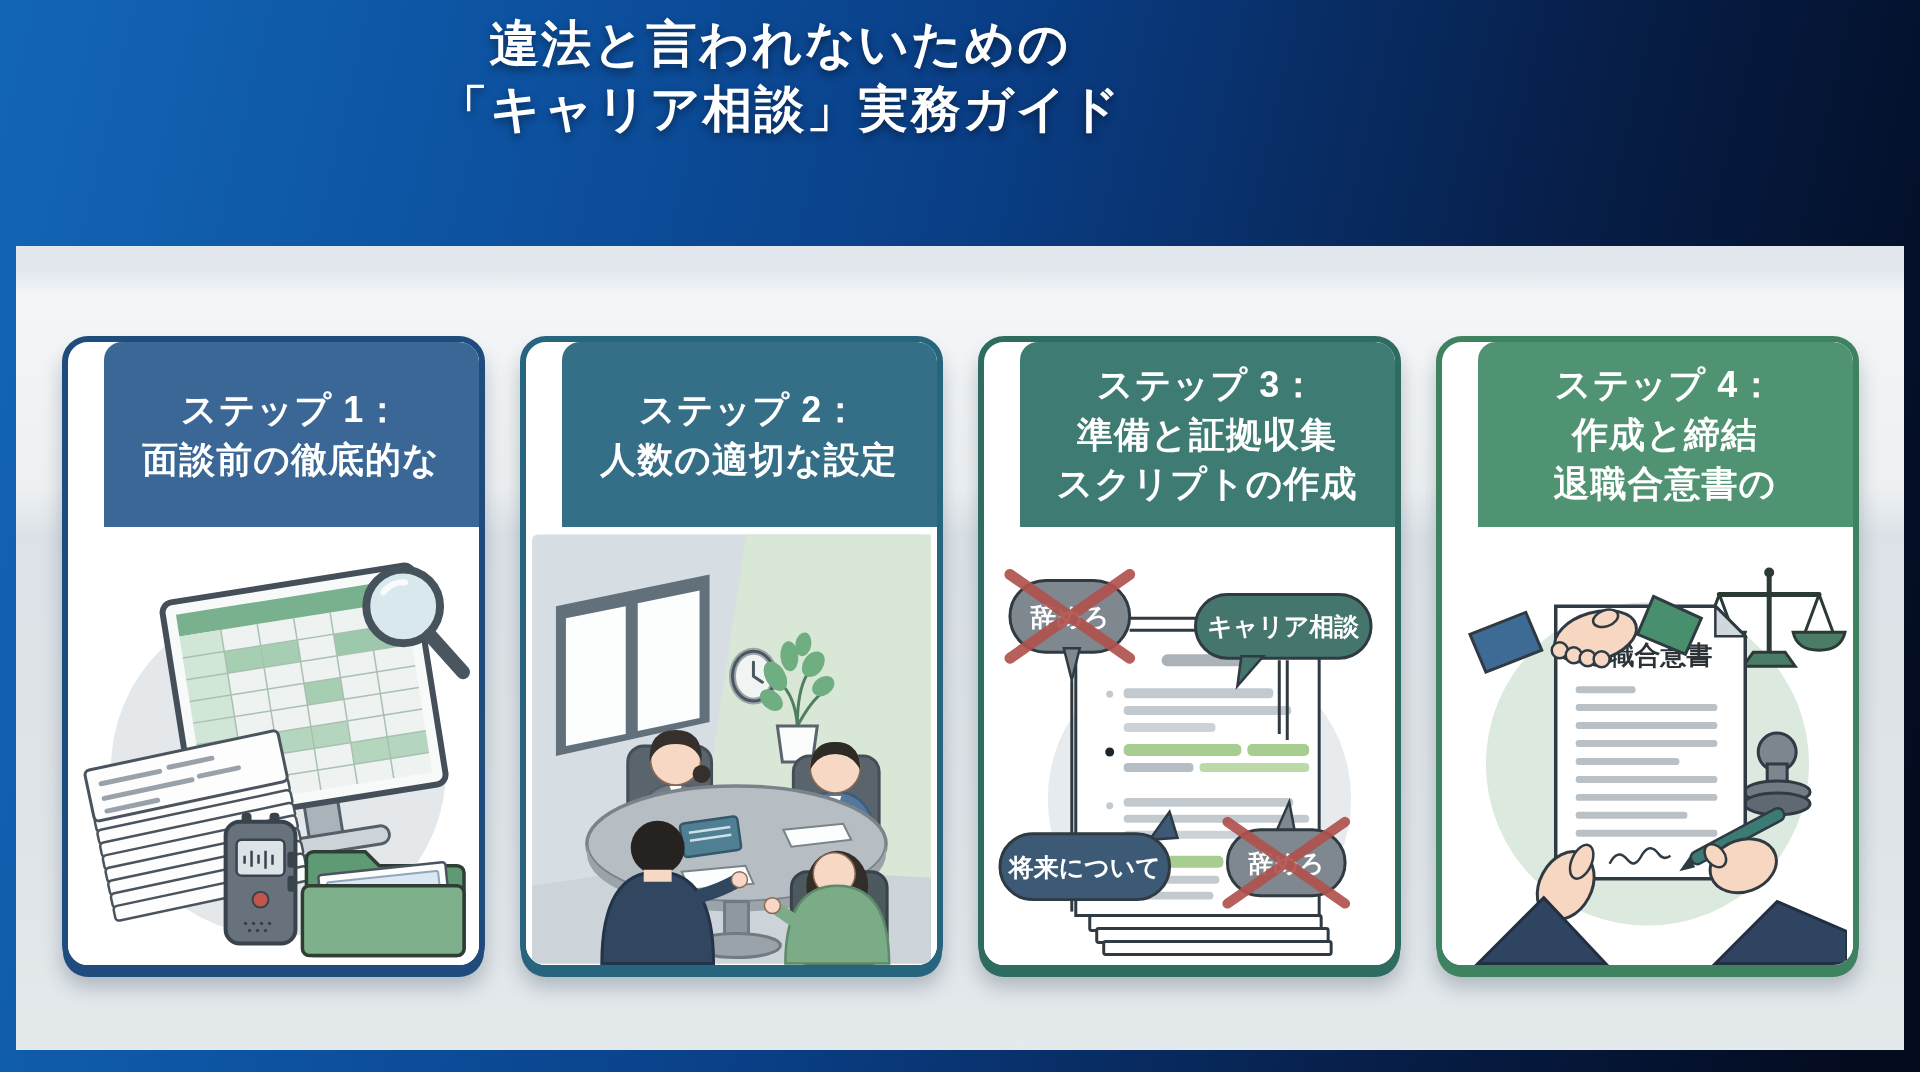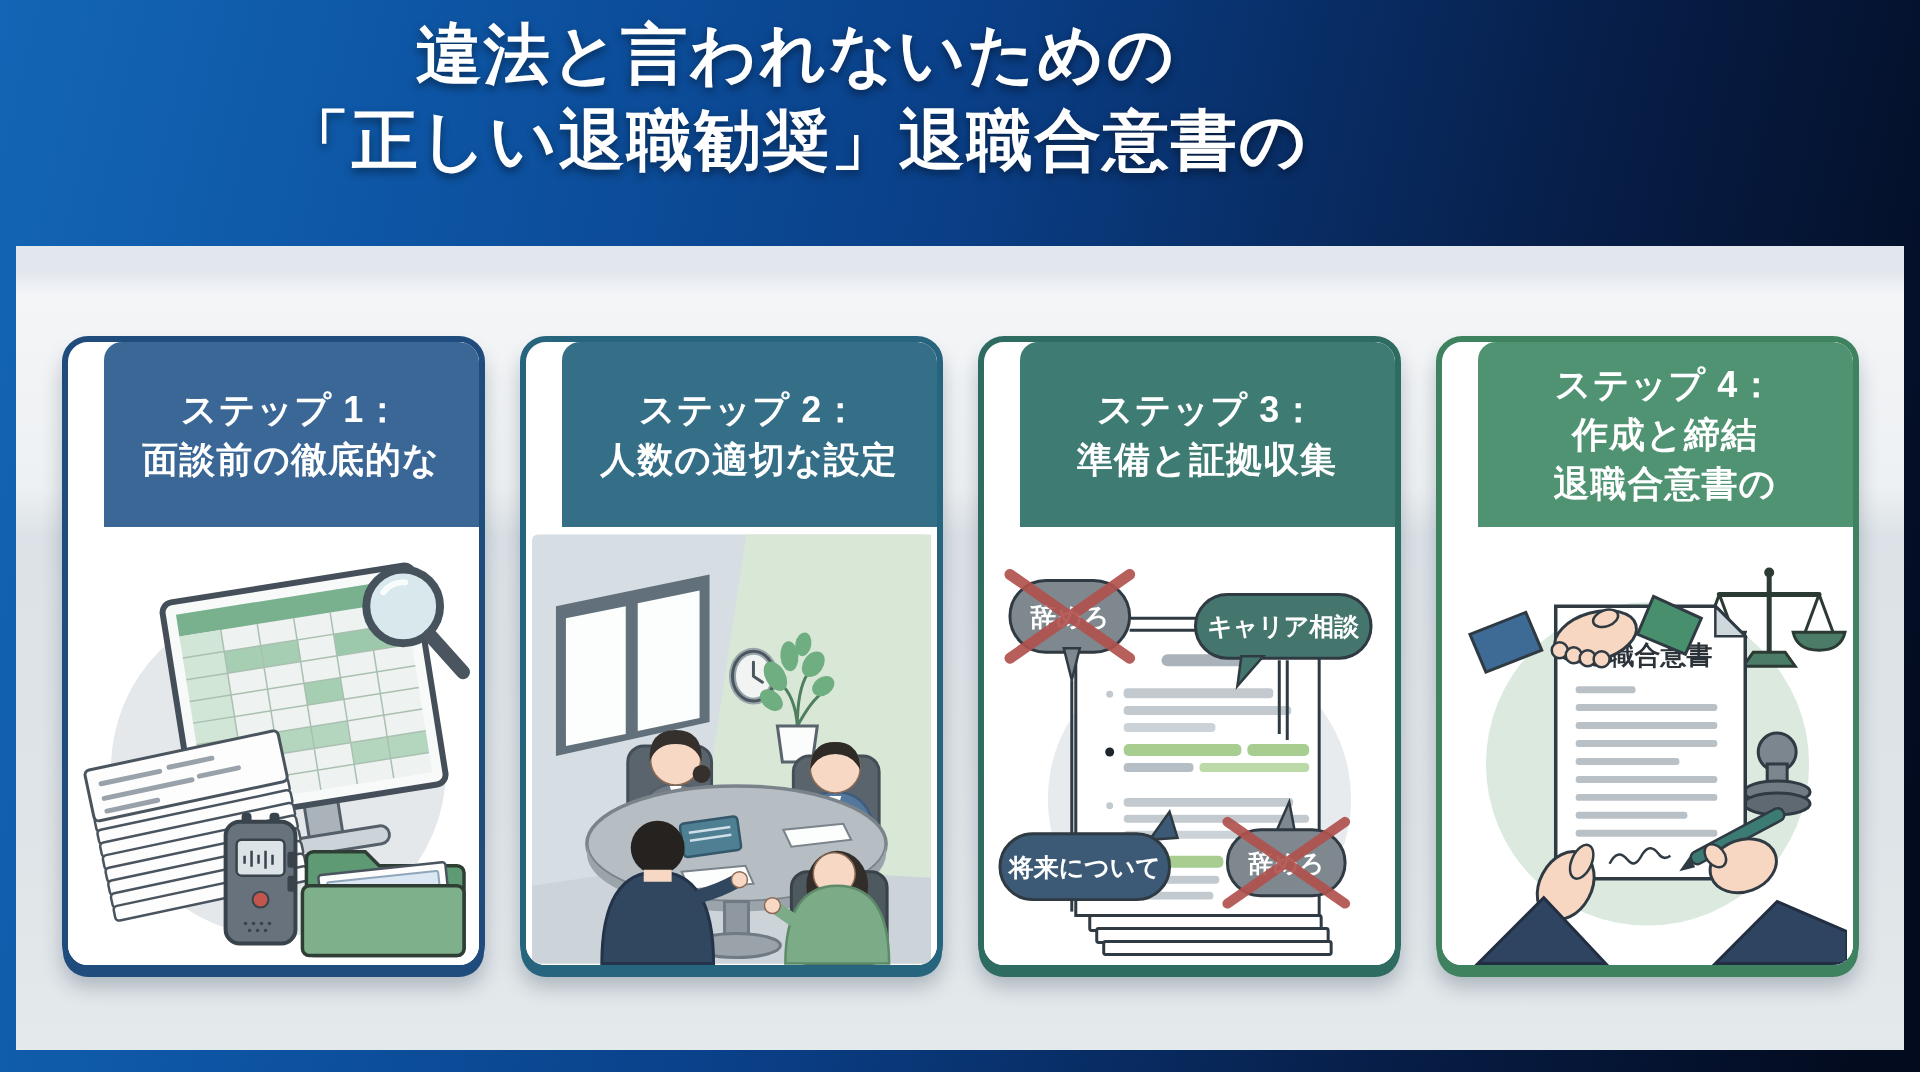--- a/index.html
+++ b/index.html
@@ -2,23 +2,23 @@
 <html><head>
 <meta charset="utf-8">
 <style>
   html,body{margin:0;padding:0;}
   body{
     width:1920px;height:1072px;position:relative;overflow:hidden;
     font-family:"Liberation Sans","DejaVu Sans",sans-serif;
     background:linear-gradient(103deg,#1366b5 0%,#0d54a3 22%,#0a3f87 46%,#071f4a 74%,#030b1f 97%);
   }
   .title-block{
-    position:absolute;top:12px;left:16px;width:1560px;
+    position:absolute;top:12px;left:0;width:1560px;
     text-align:center;color:#ffffff;font-weight:bold;
-    font-size:66px;line-height:1.3;letter-spacing:2px;
+    font-size:50px;line-height:1.3;letter-spacing:2px;
     text-shadow:0 4px 9px rgba(0,0,0,.45);
   }
   .panel{
     position:absolute;left:16px;right:16px;top:246px;bottom:22px;
     background:linear-gradient(180deg,#e2e7ee 0%,#e2e7ee 3%,#f3f5f7 6%,#eef1f3 30%,#dce2e7 36%,#dfe4e8 72%,#e4e9ec 100%);
   }
   .cards{
     position:absolute;top:90px;left:0;right:0;
     display:flex;justify-content:center;gap:35px;
   }
@@ -44,21 +44,21 @@
     padding:6px 6px 10px;border-radius:0 0 18px 18px;
   }
   .card-body svg{display:block;}
   text{font-family:"Liberation Sans","DejaVu Sans",sans-serif;}
 </style>
 </head>
 <body>
 
 <div class="title-block">
   <div>違法と言われないための</div>
-  <div>「正しい退職勧奨」退職合意書の</div>
+  <div>「キャリア相談」実務ガイド</div>
 </div>
 
 <div class="panel">
   <div class="cards">
 
     <article class="card" style="--hdr: #3a6795; --brd: #1f4c7d;">
       <div class="card-header">
         <span>ステップ 1：</span>
         <span>面談前の徹底的な</span>
       </div>
@@ -201,20 +201,21 @@
             <circle cx="241" cy="372" r="8" fill="#f7d8c4" stroke="#8a6a55" stroke-width="1.5"></circle>
           </g>
         </svg>
       </div>
     </article>
 
     <article class="card" style="--hdr: #3e7b73; --brd: #2e6c62;">
       <div class="card-header">
         <span>ステップ 3：</span>
         <span>準備と証拠収集</span>
+        <span>スクリプトの作成</span>
       </div>
       <div class="card-body">
         <svg width="404" height="432" viewBox="0 0 400 430">
           <circle cx="210" cy="265" r="152" fill="#e7ebee"></circle>
           <g>
             <rect x="100" y="382" width="232" height="15" rx="2" fill="#ffffff" stroke="#2f3a42" stroke-width="3"></rect>
             <rect x="107" y="395" width="232" height="14" rx="2" fill="#ffffff" stroke="#2f3a42" stroke-width="3"></rect>
             <rect x="114" y="408" width="228" height="13" rx="2" fill="#ffffff" stroke="#2f3a42" stroke-width="3"></rect>
             <path d="M86 84 H296 L330 118 V382 H86 Z" fill="#ffffff" stroke="#2f3a42" stroke-width="3"></path>
             <path d="M296 84 V118 H330 Z" fill="#cfd8dd" stroke="#2f3a42" stroke-width="2.5"></path>

